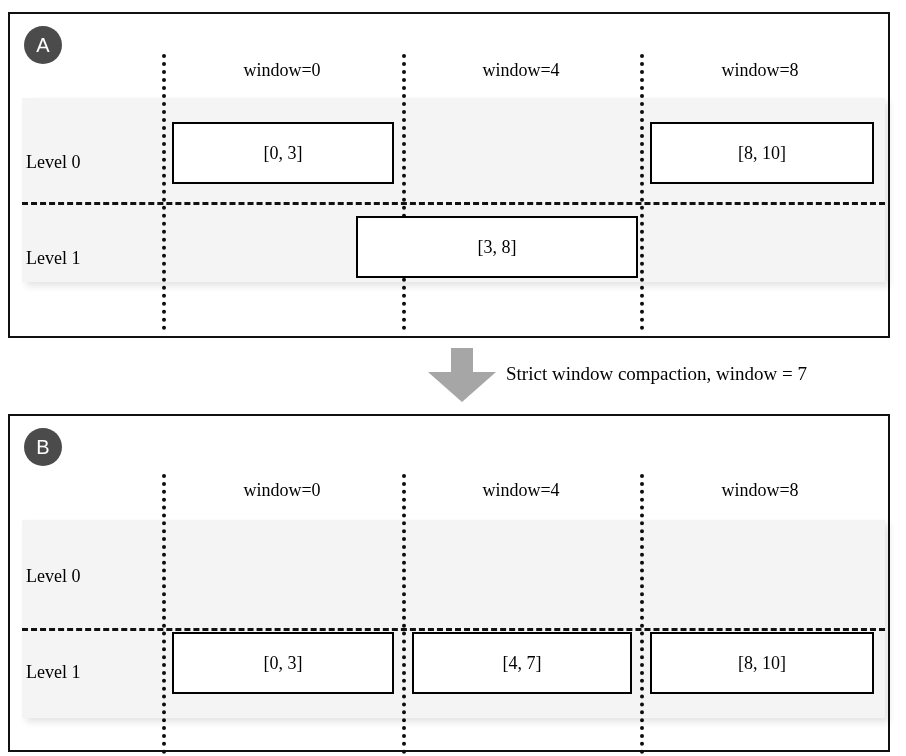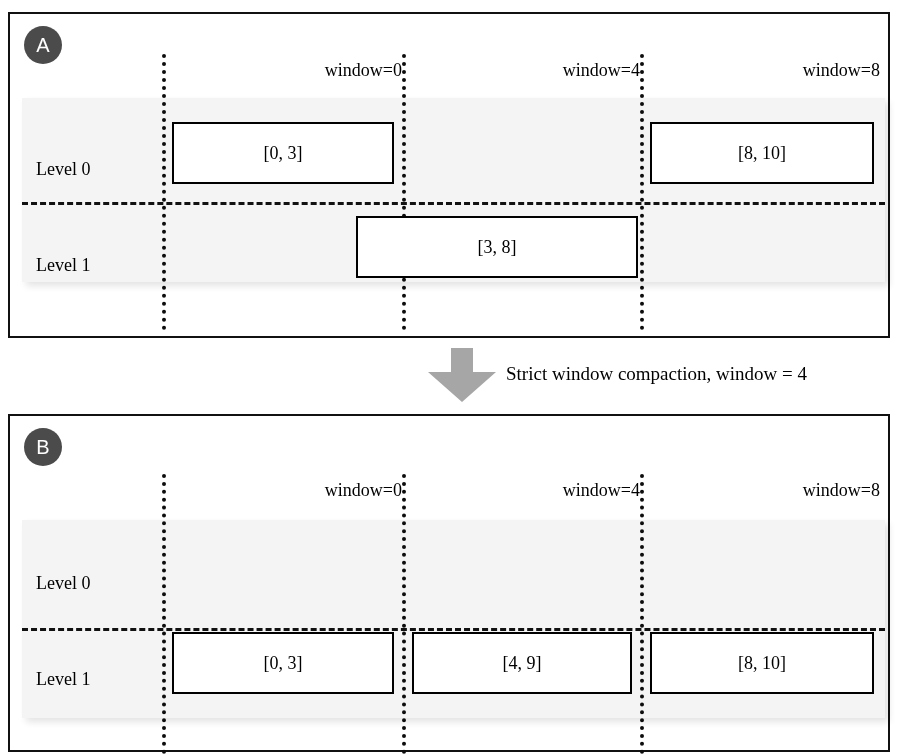--- a/index.html
+++ b/index.html
@@ -62,45 +62,44 @@
     width: 0;
     border-left: 4px dotted #0d0d0d;
   }
   #panel-a .vline { top: 40px;  height: 276px; }
   #panel-b .vline { top: 58px;  height: 280px; }
 
   
   .win-label {
     position: absolute;
     font-size: 18px;
-    text-align: right;
+    text-align: center;
     white-space: nowrap;
   }
   #panel-a .win-label { top: 46px; }
   #panel-b .win-label { top: 64px; }
 
   
   .hline {
     position: absolute;
     left: 12px;
     width: 863px;
     height: 0;
     border-top: 3px dashed #111111;
   }
   #panel-a .hline { top: 188px; }
   #panel-b .hline { top: 212px; }
 
   
   .level-label {
     position: absolute;
-    left: 26px;
+    left: 16px;
     width: 120px;
     font-size: 18px;
     white-space: nowrap;
-    margin-top: 7px;
   }
 
   
   .ibox {
     position: absolute;
     border: 2px solid #000000;
     background: #ffffff;
     font-size: 18px;
     display: flex;
     align-items: center;
@@ -157,21 +156,21 @@
   <div class="ibox" style="left:162px; top:108px; width:222px; height:62px">[0, 3]</div>
   <div class="ibox" style="left:640px; top:108px; width:224px; height:62px">[8, 10]</div>
 
   <div class="ibox" style="left:346px; top:202px; width:282px; height:62px">[3, 8]</div>
 </div>
 
 <div id="transition">
   <svg id="down-arrow" viewBox="0 0 68 54">
     <polygon points="23,0 45,0 45,24 68,24 34,54 0,24 23,24" fill="#a6a6a6"></polygon>
   </svg>
-  <div id="transition-caption">Strict window compaction, window = 4</div>
+  <div id="transition-caption">Strict window compaction, window = 7</div>
 </div>
 
 <div class="panel" id="panel-b">
 
   <div class="badge">B</div>
 
   <div class="band" id="band-b"></div>
 
   <div class="vline" style="left:152px"></div>
   <div class="vline" style="left:392px"></div>
@@ -180,15 +179,15 @@
   <div class="win-label" style="left:152px; width:240px">window=0</div>
   <div class="win-label" style="left:392px; width:238px">window=4</div>
   <div class="win-label" style="left:630px; width:240px">window=8</div>
 
   <div class="hline"></div>
 
   <div class="level-label" style="top:150px">Level 0</div>
   <div class="level-label" style="top:246px">Level 1</div>
 
   <div class="ibox" style="left:162px; top:216px; width:222px; height:62px">[0, 3]</div>
-  <div class="ibox" style="left:402px; top:216px; width:220px; height:62px">[4, 9]</div>
+  <div class="ibox" style="left:402px; top:216px; width:220px; height:62px">[4, 7]</div>
   <div class="ibox" style="left:640px; top:216px; width:224px; height:62px">[8, 10]</div>
 </div>
 
 </body></html>

